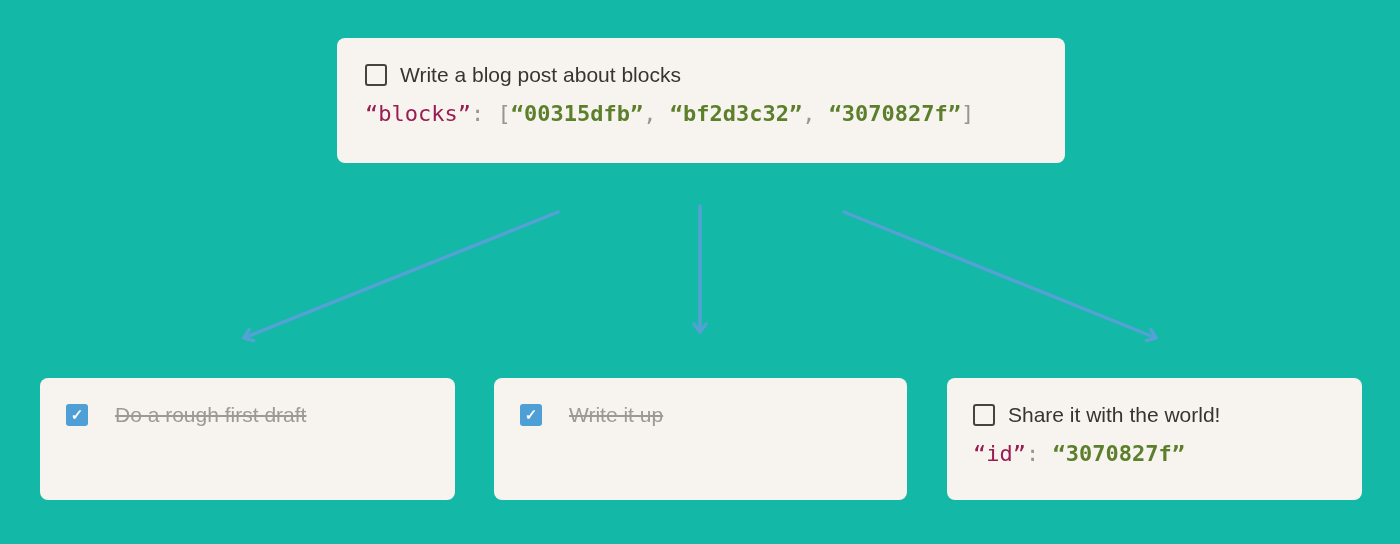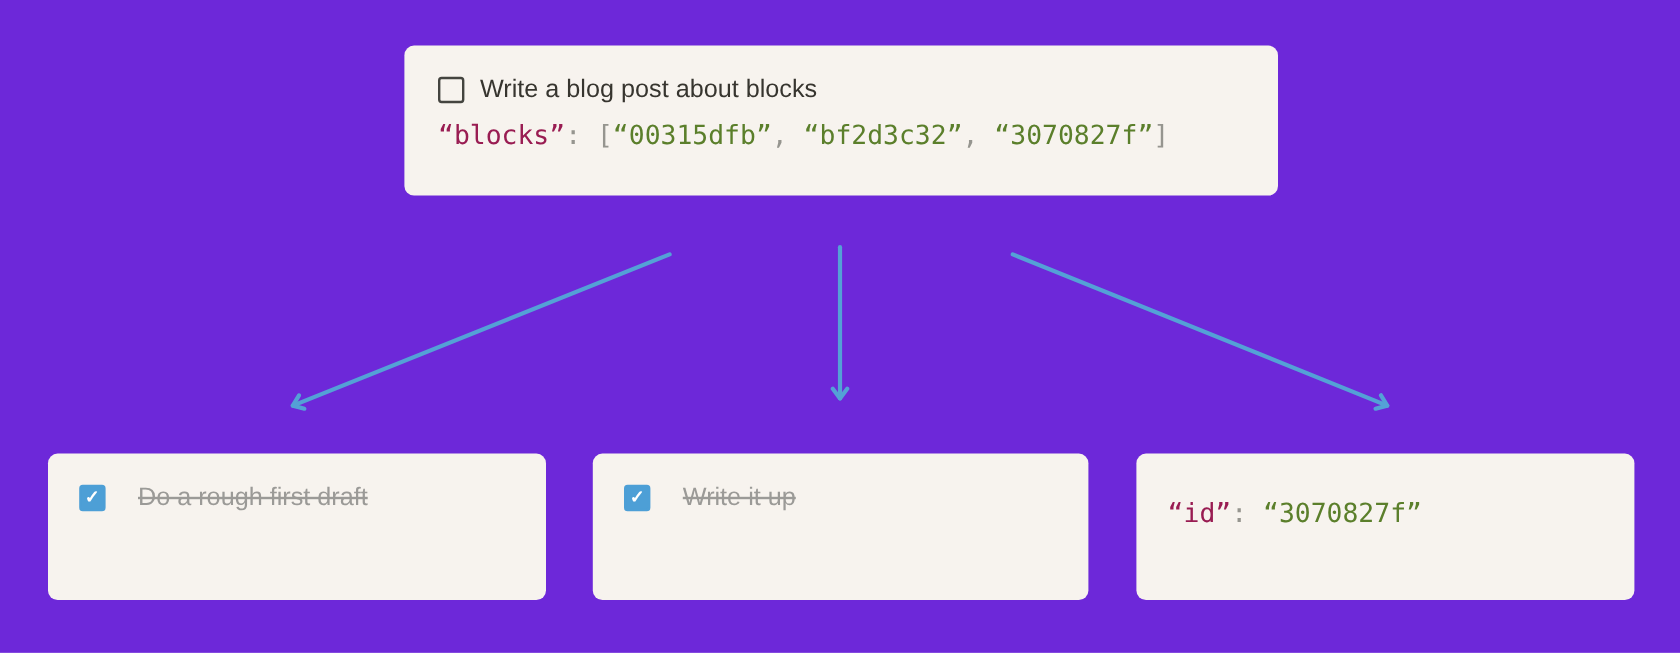--- a/index.html
+++ b/index.html
@@ -8,21 +8,21 @@
     --muted:#9b9a97;
     --code-key:#991c52;
     --code-string:#5b7f2b;
     --code-punct:#96958f;
     --arrow:#54a1d6;
     --checkbox-border:#44443f;
     --checkbox-checked:#4d9fd6;
   }
   *{box-sizing:border-box;}
   body{margin:0;background:#ffffff;font-family:"Liberation Sans",sans-serif;}
-  .page{position:relative;width:1400px;height:544px;background:#6d28d9;overflow:hidden;}
+  .page{position:relative;width:1400px;height:544px;background:#14b8a6;overflow:hidden;}
 
   .card{
     position:absolute;
     background:var(--card-bg);
     border-radius:8px;
     padding:24px 28px;
   }
   .card.pos-root{left:337px;top:38px;width:728px;height:125px;}
   .card.pos-child0{left:40px;top:378px;width:415px;height:122px;padding:24px 26px;}
   .card.pos-child1{left:494px;top:378px;width:413px;height:122px;padding:24px 26px;}
@@ -43,21 +43,21 @@
   .task-row.done .task-label{color:var(--muted);text-decoration:line-through;text-decoration-thickness:2px;margin-left:14px;}
 
   .code-line{
     margin-top:14px;
     font-family:"DejaVu Sans Mono",monospace;
     font-size:22px;
     white-space:pre;
     color:var(--code-punct);
   }
   .tok-key{color:var(--code-key);}
-  .tok-str{color:var(--code-string);}
+  .tok-str{color:var(--code-string);font-weight:bold;}
   .tok-punct{color:var(--code-punct);}
 
   .arrows{position:absolute;left:0;top:0;pointer-events:none;}
   .arrow{stroke:var(--arrow);stroke-width:3.5;fill:none;stroke-linecap:round;}
 </style>
 </head>
 <body>
 
 <div class="page">
 
@@ -92,16 +92,20 @@
   <div class="card pos-child1">
     <div class="task-row done">
       <span class="checkbox">
           <span class="check-glyph">✓</span>
         </span>
       <span class="task-label">Write it up</span>
     </div>
   </div>
 
   <div class="card pos-child2">
+    <div class="task-row">
+      <span class="checkbox"></span>
+      <span class="task-label">Share it with the world!</span>
+    </div>
     <div class="code-line"><span class="tok-key">“id”</span><span class="tok-punct">: </span><span class="tok-str">“3070827f”</span></div>
   </div>
 
 </div>
 
 </body></html>

